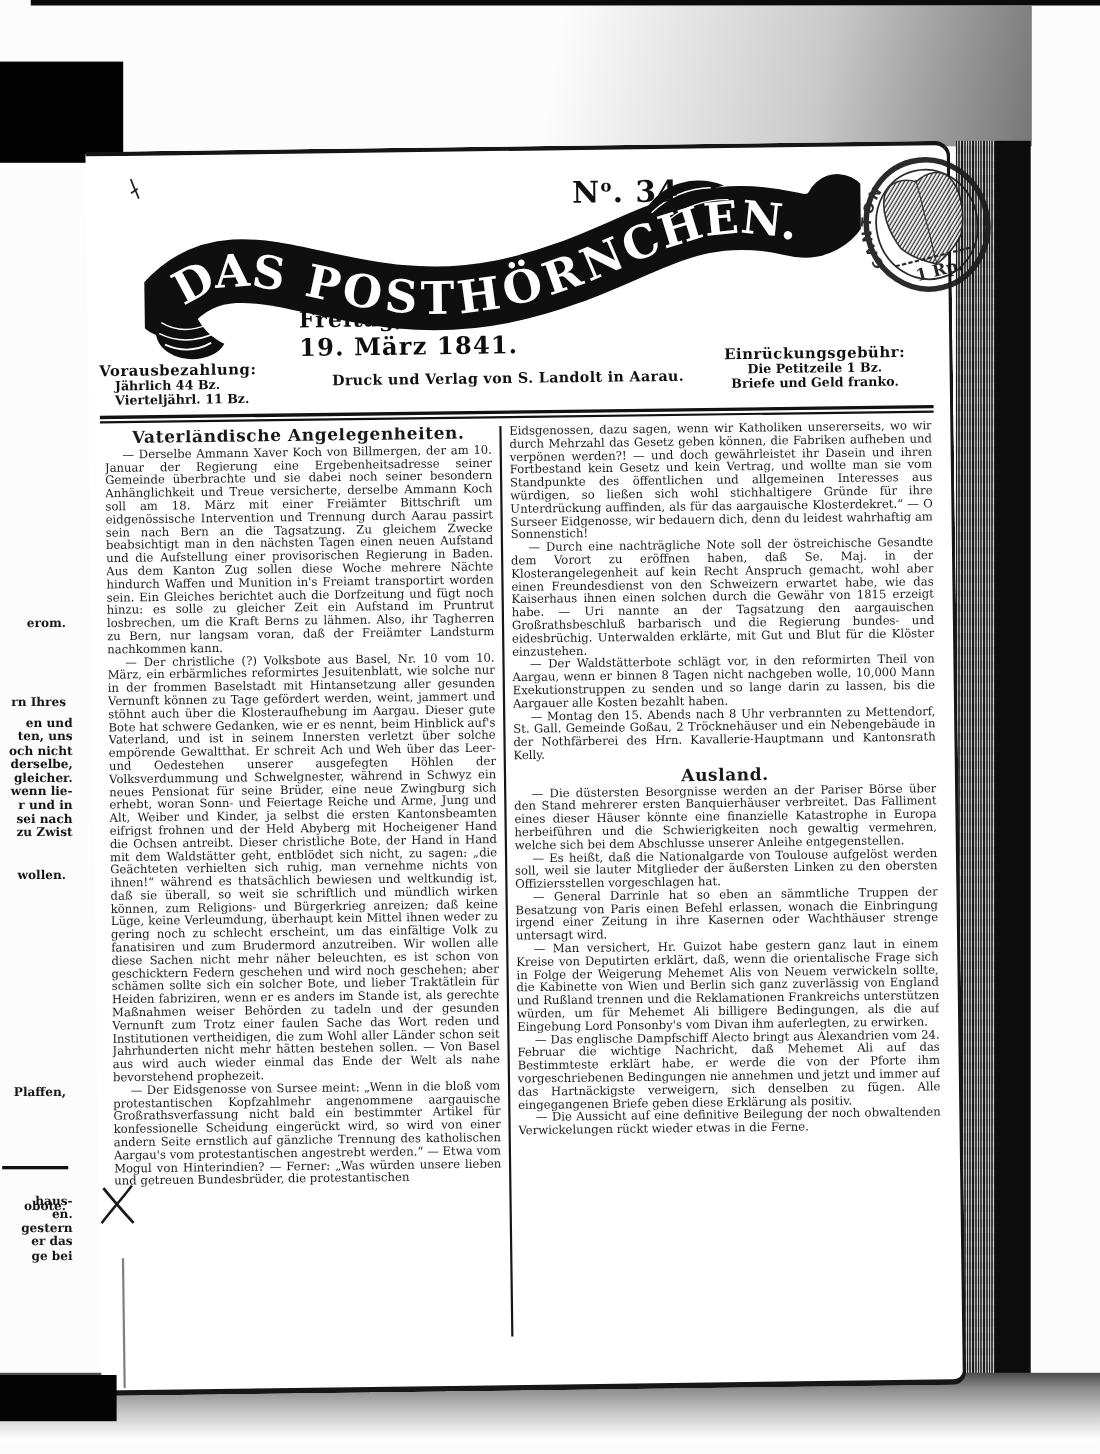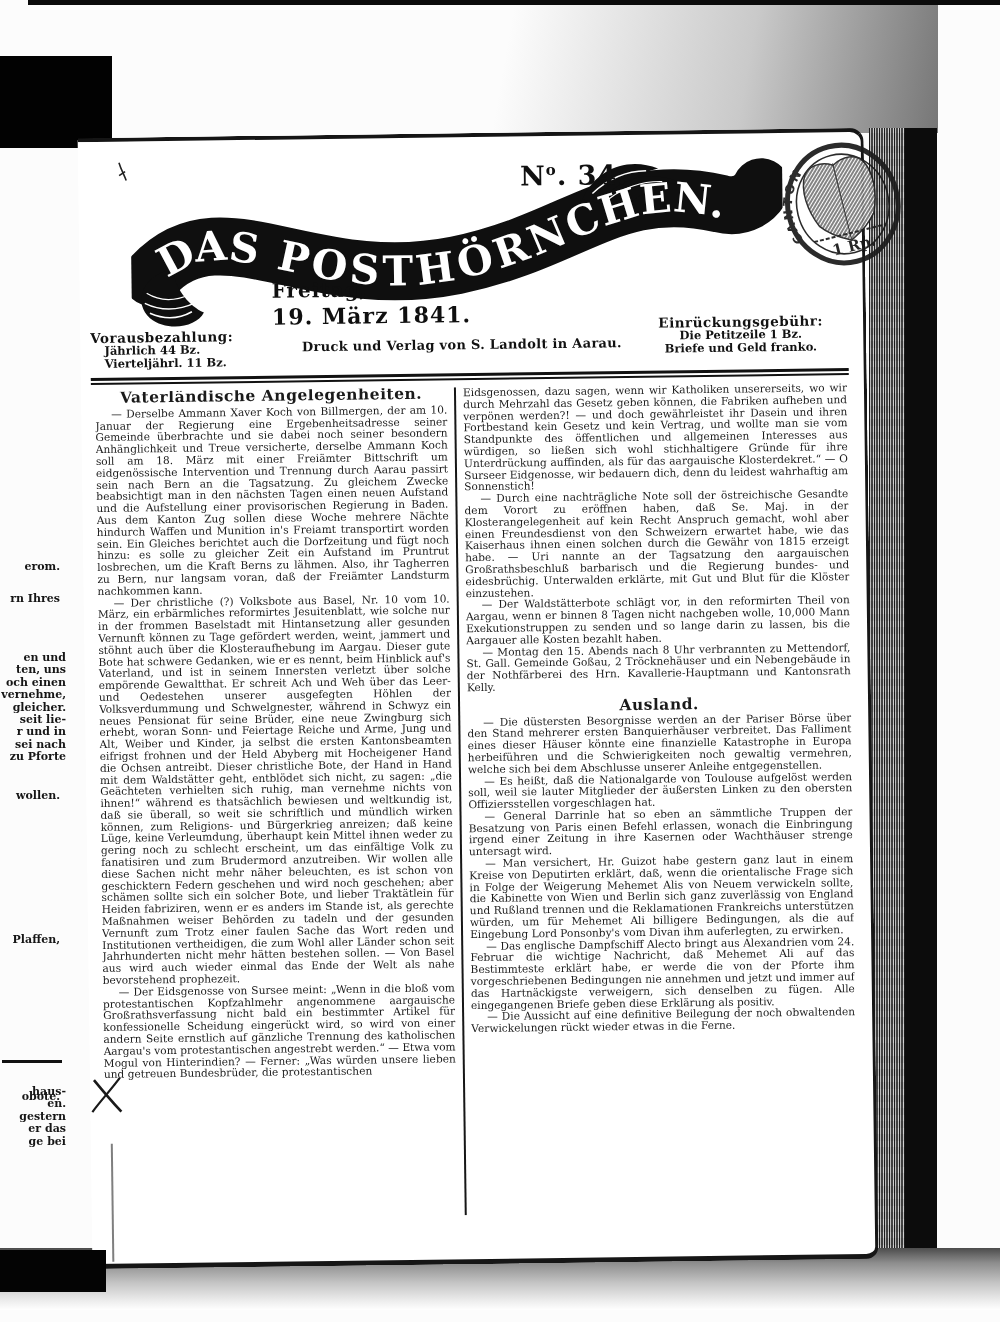--- a/index.html
+++ b/index.html
@@ -79,34 +79,34 @@
   <div class="top-edge-line"></div>
   <div class="black-tl"></div>
   <div class="top-shadow"></div>
   <div class="edge-texture"></div>
   <div class="edge-black"></div>
   <div class="bottom-shadow"></div>
   <div class="black-bl"></div>
 
   <div class="margin-frags">
     <div class="frag" style="top:560px">erom.</div>
-    <div class="frag" style="top:592px">rn Ihres</div>
+    <div class="frag" style="top:632px">rn Ihres</div>
     <div class="fragblock" style="top:652px">
       <div>en und</div>
       <div>ten, uns</div>
-      <div>och einen</div>
-      <div>vernehme,</div>
+      <div>och nicht</div>
+      <div>derselbe,</div>
       <div>gleicher.</div>
-      <div>seit lie-</div>
+      <div>wenn lie-</div>
       <div>r und in</div>
       <div>sei nach</div>
-      <div>zu Pforte</div>
+      <div>zu Zwist</div>
     </div>
     <div class="frag" style="top:789px">wollen.</div>
-    <div class="frag" style="top:933px">Plaffen,</div>
+    <div class="frag" style="top:986px">Plaffen,</div>
     <div class="frag" style="top:1090px">obote.</div>
     <div class="frag-rule"></div>
     <div class="fragblock" style="top:1086px">
       <div>haus-</div>
       <div>en.</div>
       <div>gestern</div>
       <div>er das</div>
       <div>ge bei</div>
     </div>
   </div>

